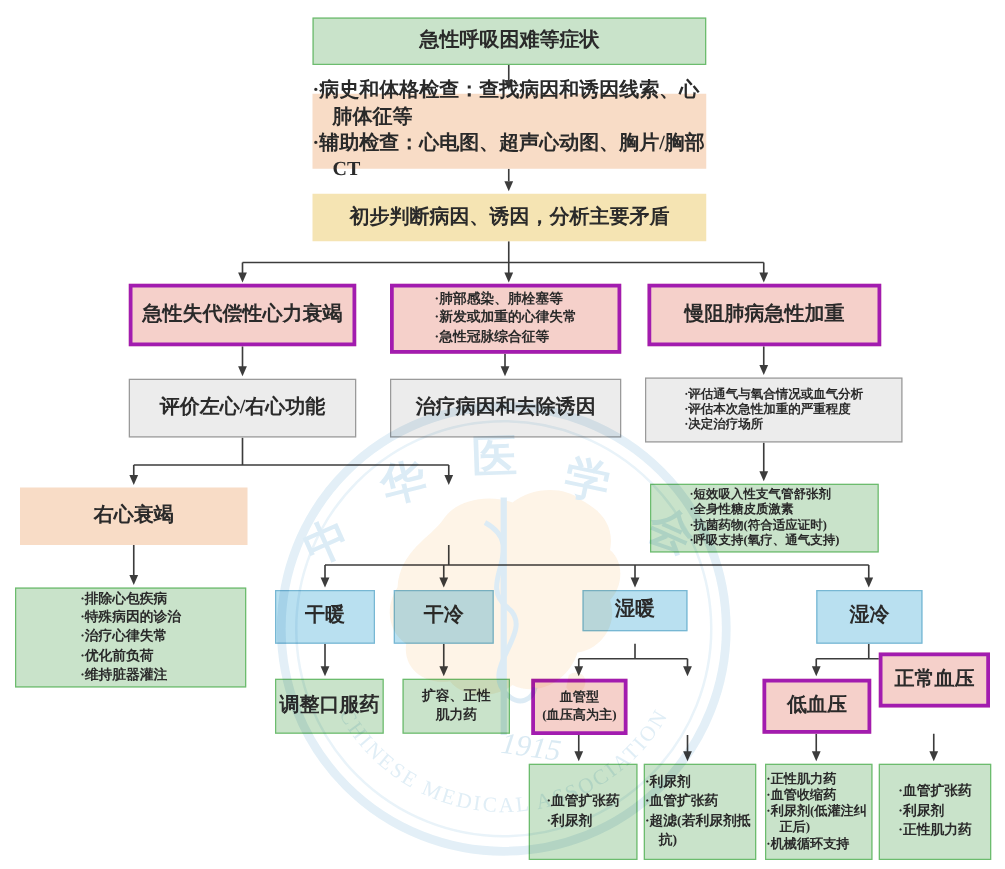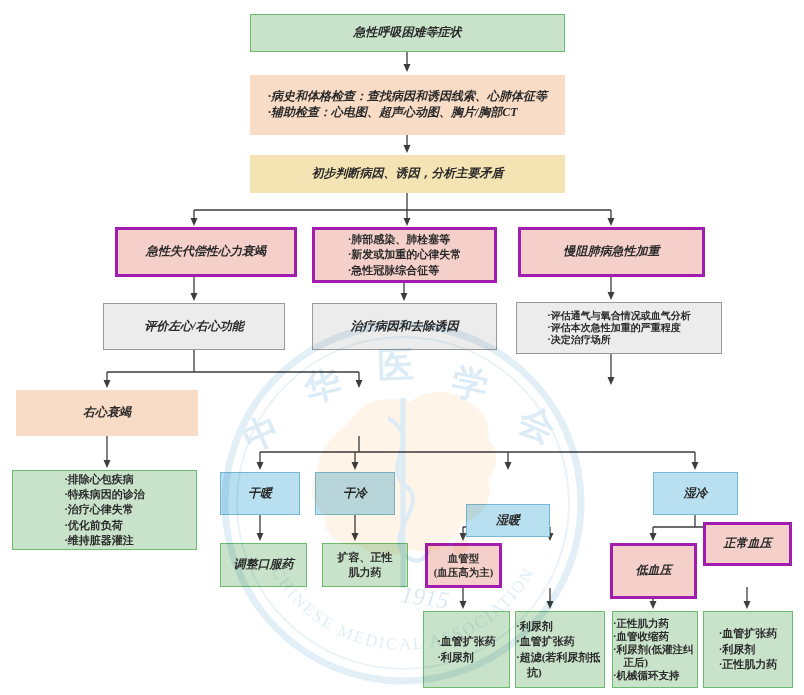--- a/index.html
+++ b/index.html
@@ -14,21 +14,21 @@
   }
   .ctr{align-items:center;text-align:center;}
   .bullets .lines{width:fit-content;margin:0 auto;text-align:left;}
   .bullets .line{padding-left:1em;text-indent:-1em;}
   .green{background:#c9e3ca;border:1.5px solid #6cbc6e;}
   .pink{background:#f5d0ca;border:3px solid #a21caf;}
   .peach{background:#f8dcc6;border:none;}
   .yellow{background:#f5e4b3;border:none;}
   .gray{background:#ececec;border:1px solid #9a9a9a;}
   .blue{background:#b9e0f0;border:1px solid #77b7d3;}
-  .fs12{font-size:12px;font-style:italic;}
+  .fs12{font-size:16px;}
   .fs11{font-size:11px;line-height:1.4;}
   .fs11t{font-size:10px;line-height:1.22;}
   .fs105{font-size:10.5px;line-height:1.25;}
   svg.layer{position:absolute;left:0;top:0;pointer-events:none;}
   svg.wm{opacity:.55;mix-blend-mode:multiply;}
 </style>
 </head>
 <body>
 
 <div class="stage">
@@ -92,21 +92,21 @@
     <div class="lines">
       <div class="line">·病史和体格检查：查找病因和诱因线索、心肺体征等</div>
       <div class="line">·辅助检查：心电图、超声心动图、胸片/胸部CT</div>
     </div>
   </div>
 
   <div class="node yellow ctr fs12" style="left:250px;top:155px;width:315px;height:38px;">
     <div>初步判断病因、诱因，分析主要矛盾</div>
   </div>
 
-  <div class="node pink ctr fs12" style="left:103px;top:227px;width:182px;height:50px;margin-left:12px;">
+  <div class="node pink ctr fs12" style="left:103px;top:227px;width:182px;height:50px;">
     <div>急性失代偿性心力衰竭</div>
   </div>
 
   <div class="node pink bullets fs11" style="left:312px;top:227px;width:185px;height:56px;">
     <div class="lines">
       <div class="line">·肺部感染、肺栓塞等</div>
       <div class="line">·新发或加重的心律失常</div>
       <div class="line">·急性冠脉综合征等</div>
     </div>
   </div>
@@ -129,38 +129,46 @@
       <div class="line">·评估本次急性加重的严重程度</div>
       <div class="line">·决定治疗场所</div>
     </div>
   </div>
 
   <div class="node peach ctr fs12" style="left:16px;top:390px;width:182px;height:46px;">
     <div>右心衰竭</div>
   </div>
 
 
+  <div class="node green bullets fs11t" style="left:520px;top:387px;width:183px;height:55px;">
+    <div class="lines">
+      <div class="line">·短效吸入性支气管舒张剂</div>
+      <div class="line">·全身性糖皮质激素</div>
+      <div class="line">·抗菌药物(符合适应证时)</div>
+      <div class="line">·呼吸支持(氧疗、通气支持)</div>
+    </div>
+  </div>
 
   <div class="node green bullets fs11" style="left:12px;top:470px;width:185px;height:80px;">
     <div class="lines">
       <div class="line">·排除心包疾病</div>
       <div class="line">·特殊病因的诊治</div>
       <div class="line">·治疗心律失常</div>
       <div class="line">·优化前负荷</div>
       <div class="line">·维持脏器灌注</div>
     </div>
   </div>
 
   <div class="node blue ctr fs12" style="left:220px;top:472px;width:80px;height:43px;">
     <div>干暖</div>
   </div>
   <div class="node blue ctr fs12" style="left:315px;top:472px;width:80px;height:43px;">
     <div>干冷</div>
   </div>
-  <div class="node blue ctr fs12" style="left:466px;top:472px;width:84px;height:33px;margin-top:32px;">
+  <div class="node blue ctr fs12" style="left:466px;top:472px;width:84px;height:33px;">
     <div>湿暖</div>
   </div>
   <div class="node blue ctr fs12" style="left:653px;top:472px;width:85px;height:43px;">
     <div>湿冷</div>
   </div>
 
   <div class="node green ctr fs12" style="left:220px;top:543px;width:87px;height:44px;">
     <div>调整口服药</div>
   </div>
 
@@ -168,21 +176,21 @@
     <div>扩容、正性</div>
     <div>肌力药</div>
   </div>
 
   <div class="node pink ctr fs105" style="left:425px;top:543px;width:77px;height:45px;">
     <div>血管型</div>
     <div>(血压高为主)</div>
   </div>
 
 
-  <div class="node pink ctr fs12" style="left:610px;top:543px;width:87px;height:56px;text-align:center;">
+  <div class="node pink ctr fs12" style="left:610px;top:543px;width:87px;height:44px;text-align:center;">
     <div>低血压</div>
   </div>
 
   <div class="node pink ctr fs12" style="left:703px;top:522px;width:89px;height:44px;">
     <div>正常血压</div>
   </div>
 
   <div class="node green bullets fs11" style="left:423px;top:611px;width:87px;height:77px;">
     <div class="lines">
       <div class="line">·血管扩张药</div>

